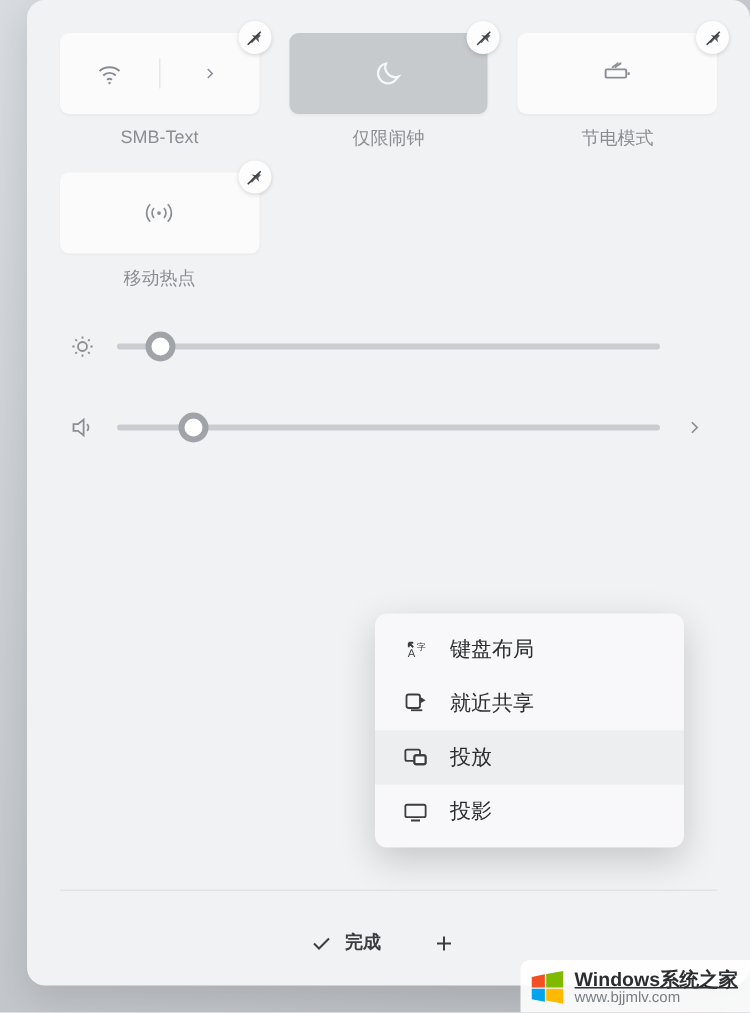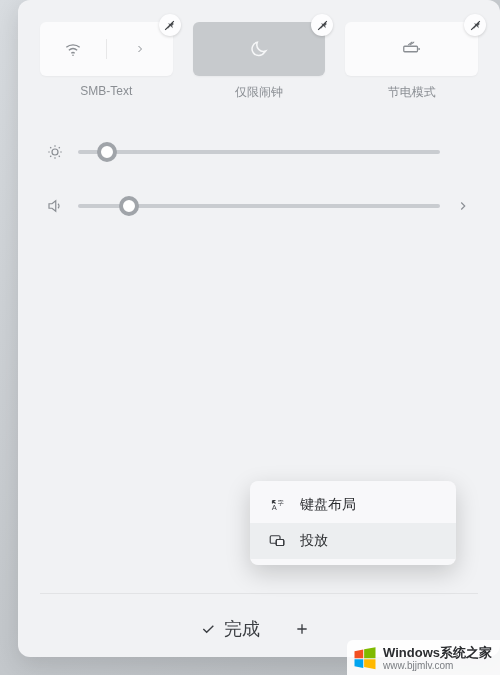--- a/index.html
+++ b/index.html
@@ -37,36 +37,36 @@
   }
   .ic { display:inline-flex; align-items:center; justify-content:center; }
   .ic svg { display:block; }
   .chev-small svg { width:12px; height:12px; }
   .sliders { margin-top: 28px; display:flex; flex-direction:column; gap: 36px; padding: 0 6px; }
   .slider-row { display:flex; align-items:center; gap: 14px; position:relative; }
   .slider-track { flex:1; height:4px; background:#c9ccd0; border-radius:2px; position:relative; }
   .slider-thumb { position:absolute; top:50%; width:20px; height:20px; border-radius:50%; background:#fff; border:4px solid #a0a4a9; transform:translate(-50%,-50%); }
   .slider-chev { width:18px; color:#8a8e93; }
   .bottom-bar { margin-top: auto; padding-top: 14px; border-top: 1px solid rgba(0,0,0,0.06); display:flex; align-items:center; justify-content:center; gap: 34px; height:56px; }
-  .bottom-btn { display:flex; align-items:center; gap:8px; font-size:18px; color:#3a3d41; }
+  .bottom-btn { display:flex; align-items:center; gap:8px; font-size:12px; color:#3a3d41;font-weight:bold; }
   .popup {
     position:absolute; right: 44px; bottom: 92px;
     width: 206px; background:#f8f8fa; border-radius:8px;
     box-shadow: 0 8px 24px rgba(0,0,0,0.18);
     padding: 6px 0;
   }
   .popup-item { display:flex; align-items:center; gap:14px; padding:9px 18px; font-size:14px; color:#2b2d30; }
   .popup-item.sel { background:#eceef0;align-items:flex-end; }
   .watermark {
     position:absolute; right:0; bottom:0; display:flex; align-items:center;
     background: rgba(255,255,255,0.9); padding: 4px 8px 4px 4px; font-size:13px;
     border-top-left-radius: 6px;
   }
   .wm-logo { width:28px; height:24px; margin-right:4px; }
-  .wm-main { font-weight:600; color:#2b2d30; }
+  .wm-main { font-weight:600; color:#2b2d30;text-decoration:underline; }
   .wm-sub { font-size:10px; color:#7a7d82; display:block; margin-top:-2px; }
   .col-muted { color:#8a8e93; }
   .col-dark { color:#3a3d41; }
 </style>
 </head>
 <body>
 
 <div class="panel">
 
   <div class="tiles">
@@ -139,20 +139,39 @@
                 <path d="M15 4l5 5-3 3 1 5-4-4-5 5-1-1 5-5-4-4 5 1 3-3z" fill="currentColor" stroke="none" opacity="0.85"></path>
                 <line x1="4" y1="20" x2="20" y2="4"></line>
               </svg>
           </span>
         </div>
       </div>
       <div class="tile-label">节电模式</div>
     </div>
 
 
+    <div class="tile-wrap">
+      <div class="tile">
+        <span class="ic col-muted">
+          <svg width="20" height="20" viewBox="0 0 24 24" fill="none" stroke="currentColor" stroke-width="1.4">
+              <circle cx="12" cy="12" r="1.5" fill="currentColor" stroke="none"></circle>
+              <path d="M8 8a6 6 0 000 8M16 8a6 6 0 010 8M5 5a10 10 0 000 14M19 5a10 10 0 010 14"></path>
+            </svg>
+        </span>
+        <div class="pin">
+          <span class="ic col-dark">
+            <svg width="13" height="13" viewBox="0 0 24 24" fill="none" stroke="currentColor" stroke-width="2">
+                <path d="M15 4l5 5-3 3 1 5-4-4-5 5-1-1 5-5-4-4 5 1 3-3z" fill="currentColor" stroke="none" opacity="0.85"></path>
+                <line x1="4" y1="20" x2="20" y2="4"></line>
+              </svg>
+          </span>
+        </div>
+      </div>
+      <div class="tile-label">移动热点</div>
+    </div>
 
 
     <div></div>
   </div>
 
   <div class="sliders">
     <div class="slider-row">
       <span class="ic col-muted">
         <svg width="18" height="18" viewBox="0 0 24 24" fill="none" stroke="currentColor" stroke-width="1.6">
             <circle cx="12" cy="12" r="4"></circle>
@@ -209,29 +228,48 @@
     <div class="popup-item">
       <span class="ic col-dark">
         <svg width="18" height="18" viewBox="0 0 24 24" fill="none" stroke="currentColor" stroke-width="1.6">
             <path d="M6 6l4 4M6 6h4M6 6v4"></path>
             <text x="5" y="19" font-size="10" fill="currentColor" stroke="none">A</text>
             <text x="13" y="12" font-size="8" fill="currentColor" stroke="none">字</text>
           </svg>
       </span>
       <span>键盘布局</span>
     </div>
+    <div class="popup-item">
+      <span class="ic col-dark">
+        <svg width="18" height="18" viewBox="0 0 24 24" fill="none" stroke="currentColor" stroke-width="1.6">
+            <rect x="4" y="4" width="12" height="12" rx="2"></rect>
+            <path d="M16 12l5-3-5-3z" fill="currentColor" stroke="none"></path>
+            <path d="M8 18h10"></path>
+          </svg>
+      </span>
+      <span>就近共享</span>
+    </div>
     <div class="popup-item sel">
       <span class="ic col-dark">
         <svg width="18" height="18" viewBox="0 0 24 24" fill="none" stroke="currentColor" stroke-width="1.6">
             <rect x="3" y="5" width="13" height="10" rx="1.5"></rect>
             <rect x="11" y="10" width="10" height="8" rx="1.5" fill="#f8f8fa"></rect>
             <rect x="11" y="10" width="10" height="8" rx="1.5"></rect>
           </svg>
       </span>
       <span>投放</span>
+    </div>
+    <div class="popup-item">
+      <span class="ic col-dark">
+        <svg width="18" height="18" viewBox="0 0 24 24" fill="none" stroke="currentColor" stroke-width="1.6">
+            <rect x="3" y="6" width="18" height="11" rx="1.5"></rect>
+            <path d="M8 20h8"></path>
+          </svg>
+      </span>
+      <span>投影</span>
     </div>
   </div>
 
 </div>
 
 <div class="watermark">
   <span class="wm-logo">
     <svg viewBox="0 0 32 28">
         <path d="M4 6l10-2v10H4z" fill="#f25022"></path>
         <path d="M15 3.8l13-2.3V14H15z" fill="#7fba00"></path>

